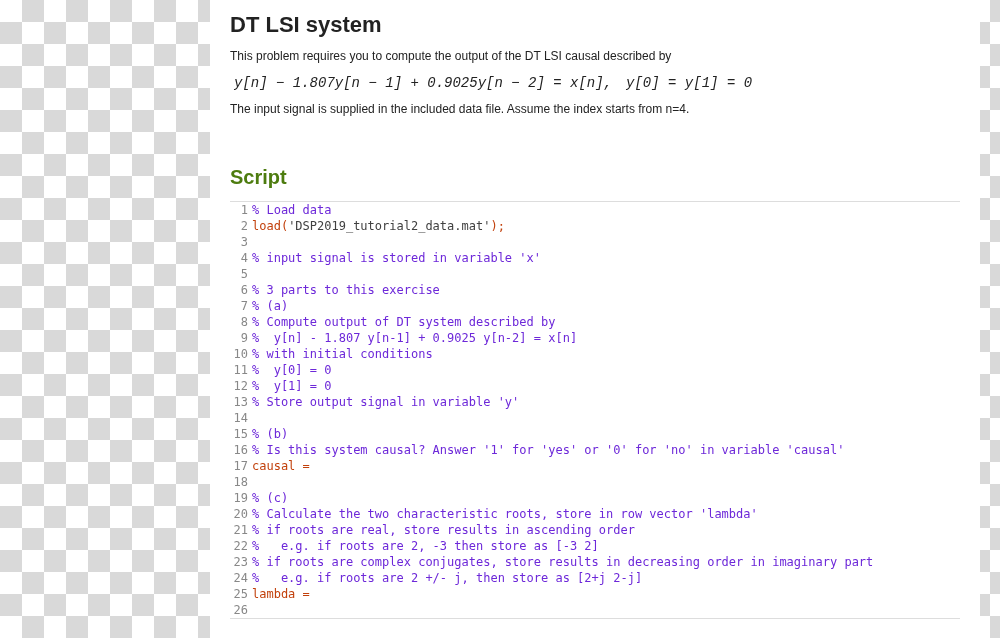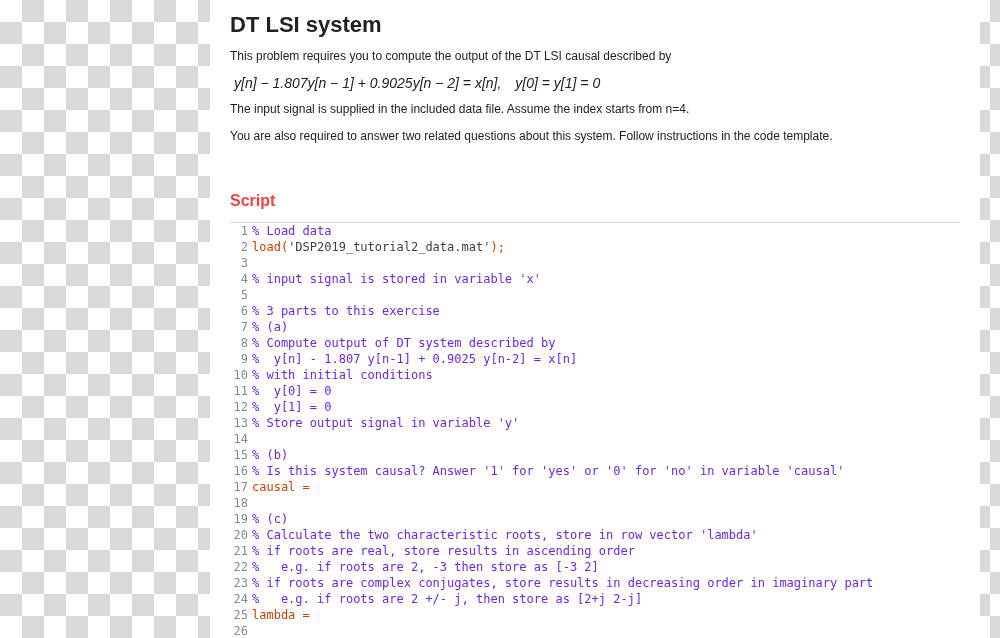--- a/index.html
+++ b/index.html
@@ -30,30 +30,30 @@
     color: #222;
     margin-bottom: 10px;
   }
   p.para {
     font-size: 12px;
     color: #222;
     margin: 10px 0;
     line-height: 1.4;
   }
   .equation {
-    font-family: Liberation Sans, sans-serif;
+    font-family: Liberation Mono, monospace;
     font-size: 14px;
     font-style: italic;
     color: #222;
     margin: 8px 0 8px 4px;
   }
   h2.script-h {
-    font-size: 16px;
+    font-size: 20px;
     font-weight: bold;
-    color: #ef4444;
+    color: #4d7c0f;
     margin-top: 48px;
     margin-bottom: 12px;
   }
   .code-box {
     border-top: 1px solid #ddd;
     border-bottom: 1px solid #ddd;
     font-family: "DejaVu Sans Mono", Menlo, Consolas, monospace;
     font-size: 12px;
     line-height: 16px;
     white-space: pre;
@@ -79,19 +79,18 @@
 <div class="page">
 
   <h1 class="title">DT LSI system</h1>
 
   <p class="para">This problem requires you to compute the output of the DT LSI causal described by</p>
 
   <div class="equation">y[n] − 1.807y[n − 1] + 0.9025y[n − 2] = x[n], y[0] = y[1] = 0</div>
 
   <p class="para">The input signal is supplied in the included data file. Assume the index starts from n=4.</p>
 
-  <p class="para">You are also required to answer two related questions about this system. Follow instructions in the code template.</p>
 
   <h2 class="script-h">Script</h2>
 
   <div class="code-box" id="code-box"><div class="code-line"><span class="ln">1</span><span class="code"><span class="tok-comment">% Load data</span></span></div><div class="code-line"><span class="ln">2</span><span class="code"><span class="tok-plain">load(</span><span class="tok-string">'DSP2019_tutorial2_data.mat'</span><span class="tok-plain">);</span></span></div><div class="code-line"><span class="ln">3</span><span class="code"><span class="tok-plain"></span></span></div><div class="code-line"><span class="ln">4</span><span class="code"><span class="tok-comment">% input signal is stored in variable 'x'</span></span></div><div class="code-line"><span class="ln">5</span><span class="code"><span class="tok-plain"></span></span></div><div class="code-line"><span class="ln">6</span><span class="code"><span class="tok-comment">% 3 parts to this exercise</span></span></div><div class="code-line"><span class="ln">7</span><span class="code"><span class="tok-comment">% (a)</span></span></div><div class="code-line"><span class="ln">8</span><span class="code"><span class="tok-comment">% Compute output of DT system described by</span></span></div><div class="code-line"><span class="ln">9</span><span class="code"><span class="tok-comment">%  y[n] - 1.807 y[n-1] + 0.9025 y[n-2] = x[n]</span></span></div><div class="code-line"><span class="ln">10</span><span class="code"><span class="tok-comment">% with initial conditions</span></span></div><div class="code-line"><span class="ln">11</span><span class="code"><span class="tok-comment">%  y[0] = 0</span></span></div><div class="code-line"><span class="ln">12</span><span class="code"><span class="tok-comment">%  y[1] = 0</span></span></div><div class="code-line"><span class="ln">13</span><span class="code"><span class="tok-comment">% Store output signal in variable 'y'</span></span></div><div class="code-line"><span class="ln">14</span><span class="code"><span class="tok-plain"></span></span></div><div class="code-line"><span class="ln">15</span><span class="code"><span class="tok-comment">% (b)</span></span></div><div class="code-line"><span class="ln">16</span><span class="code"><span class="tok-comment">% Is this system causal? Answer '1' for 'yes' or '0' for 'no' in variable 'causal'</span></span></div><div class="code-line"><span class="ln">17</span><span class="code"><span class="tok-plain">causal = </span></span></div><div class="code-line"><span class="ln">18</span><span class="code"><span class="tok-plain"></span></span></div><div class="code-line"><span class="ln">19</span><span class="code"><span class="tok-comment">% (c)</span></span></div><div class="code-line"><span class="ln">20</span><span class="code"><span class="tok-comment">% Calculate the two characteristic roots, store in row vector 'lambda'</span></span></div><div class="code-line"><span class="ln">21</span><span class="code"><span class="tok-comment">% if roots are real, store results in ascending order</span></span></div><div class="code-line"><span class="ln">22</span><span class="code"><span class="tok-comment">%   e.g. if roots are 2, -3 then store as [-3 2]</span></span></div><div class="code-line"><span class="ln">23</span><span class="code"><span class="tok-comment">% if roots are complex conjugates, store results in decreasing order in imaginary part</span></span></div><div class="code-line"><span class="ln">24</span><span class="code"><span class="tok-comment">%   e.g. if roots are 2 +/- j, then store as [2+j 2-j]</span></span></div><div class="code-line"><span class="ln">25</span><span class="code"><span class="tok-plain">lambda = </span></span></div><div class="code-line"><span class="ln">26</span><span class="code"><span class="tok-plain"></span></span></div></div>
 
 </div>
 
 </body></html>

